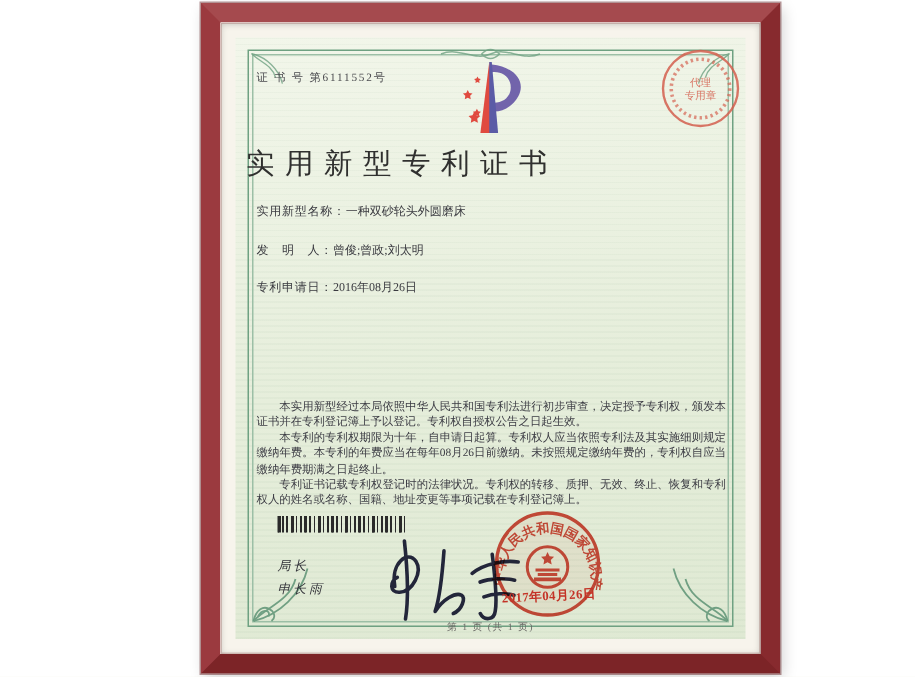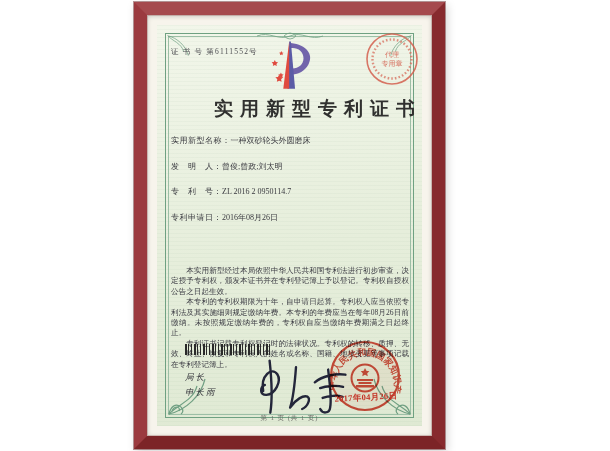--- a/index.html
+++ b/index.html
@@ -3,21 +3,21 @@
 <meta charset="utf-8">
 <style>
   html,body{margin:0;padding:0;}
   body{
     width:610px;height:451px;overflow:hidden;background:#ffffff;
     font-family:"Liberation Serif", serif;
     -webkit-font-smoothing:antialiased;
   }
   
   .frame{
-    position:absolute;left:134px;top:2px;width:311px;height:447px;
+    position:absolute;left:134px;top:2px;width:386px;height:447px;
     box-sizing:border-box;
     border:13px solid;
     border-color:#a54a4e #872a2e #7c2427 #9b3a3f;
     box-shadow:0 0 0 1px rgba(95,24,27,.45), 2px 3px 9px rgba(0,0,0,.18),
                inset 0 0 0 1px rgba(255,230,225,.35);
     background:#e5e5e5;
   }
   .mat{
     position:absolute;inset:0;background:#f7f4ec;
     box-shadow:inset 0 0 0 1px rgba(130,60,55,.25), inset 0 1px 5px rgba(0,0,0,.22);
@@ -41,22 +41,22 @@
   
   .cert-no{
     position:absolute;left:14px;top:22px;font-size:7.5px;letter-spacing:1.2px;color:#4c4c50;
   }
   .logo{position:absolute;left:50%;top:13px;transform:translateX(-50%);}
   .agency-stamp{
     position:absolute;right:2px;top:6px;width:56px;height:56px;opacity:.85;
     filter:blur(.3px);
   }
   .title{
-    position:absolute;left:0;right:0;top:71px;text-align:right;
-    font-size:19px;letter-spacing:7px;color:#30302f;font-weight:700;text-indent:7px;
+    position:absolute;left:0;right:0;top:71px;text-align:left;
+    font-size:19px;letter-spacing:7px;color:#30302f;font-weight:400;text-indent:7px;
   }
   .fields{position:absolute;left:14px;right:12px;top:110px;}
   .field{font-size:8px;color:#3a3a40;margin-bottom:14.6px;white-space:nowrap;}
   .field .lab{letter-spacing:.5px;text-align:center;}
   .paras{position:absolute;left:14px;right:13px;top:241px;}
   .paras p{
     margin:0;font-size:7.6px;line-height:10.4px;color:#3c3c44;
     text-align:justify;text-indent:2em;
   }
   .barcode{
@@ -142,21 +142,20 @@
         <circle cx="28" cy="28" r="19.5" fill="none" stroke="#d4604f" stroke-width="2.4" stroke-dasharray="1.6,2.1" opacity=".8"></circle>
         <text x="28" y="26" text-anchor="middle" font-size="7" fill="#d4604f">代理</text>
         <text x="28" y="35" text-anchor="middle" font-size="7" fill="#d4604f">专用章</text>
       </svg>
 
       <div class="title">实用新型专利证书</div>
 
       <div class="fields">
         <div class="field"><span class="lab">实用新型名称：</span><span>一种双砂轮头外圆磨床</span></div>
         <div class="field"><span class="lab">发　明　人：</span><span>曾俊;曾政;刘太明</span></div>
-        <div class="field"><span class="lab">专　利　号：</span><span>ZL 2016 2 0950114.7</span></div>
         <div class="field"><span class="lab">专利申请日：</span><span>2016年08月26日</span></div>
       </div>
 
       <div class="paras">
         <p>本实用新型经过本局依照中华人民共和国专利法进行初步审查，决定授予专利权，颁发本证书并在专利登记簿上予以登记。专利权自授权公告之日起生效。</p>
         <p>本专利的专利权期限为十年，自申请日起算。专利权人应当依照专利法及其实施细则规定缴纳年费。本专利的年费应当在每年08月26日前缴纳。未按照规定缴纳年费的，专利权自应当缴纳年费期满之日起终止。</p>
         <p>专利证书记载专利权登记时的法律状况。专利权的转移、质押、无效、终止、恢复和专利权人的姓名或名称、国籍、地址变更等事项记载在专利登记簿上。</p>
       </div>
 
       <div class="barcode"></div>

